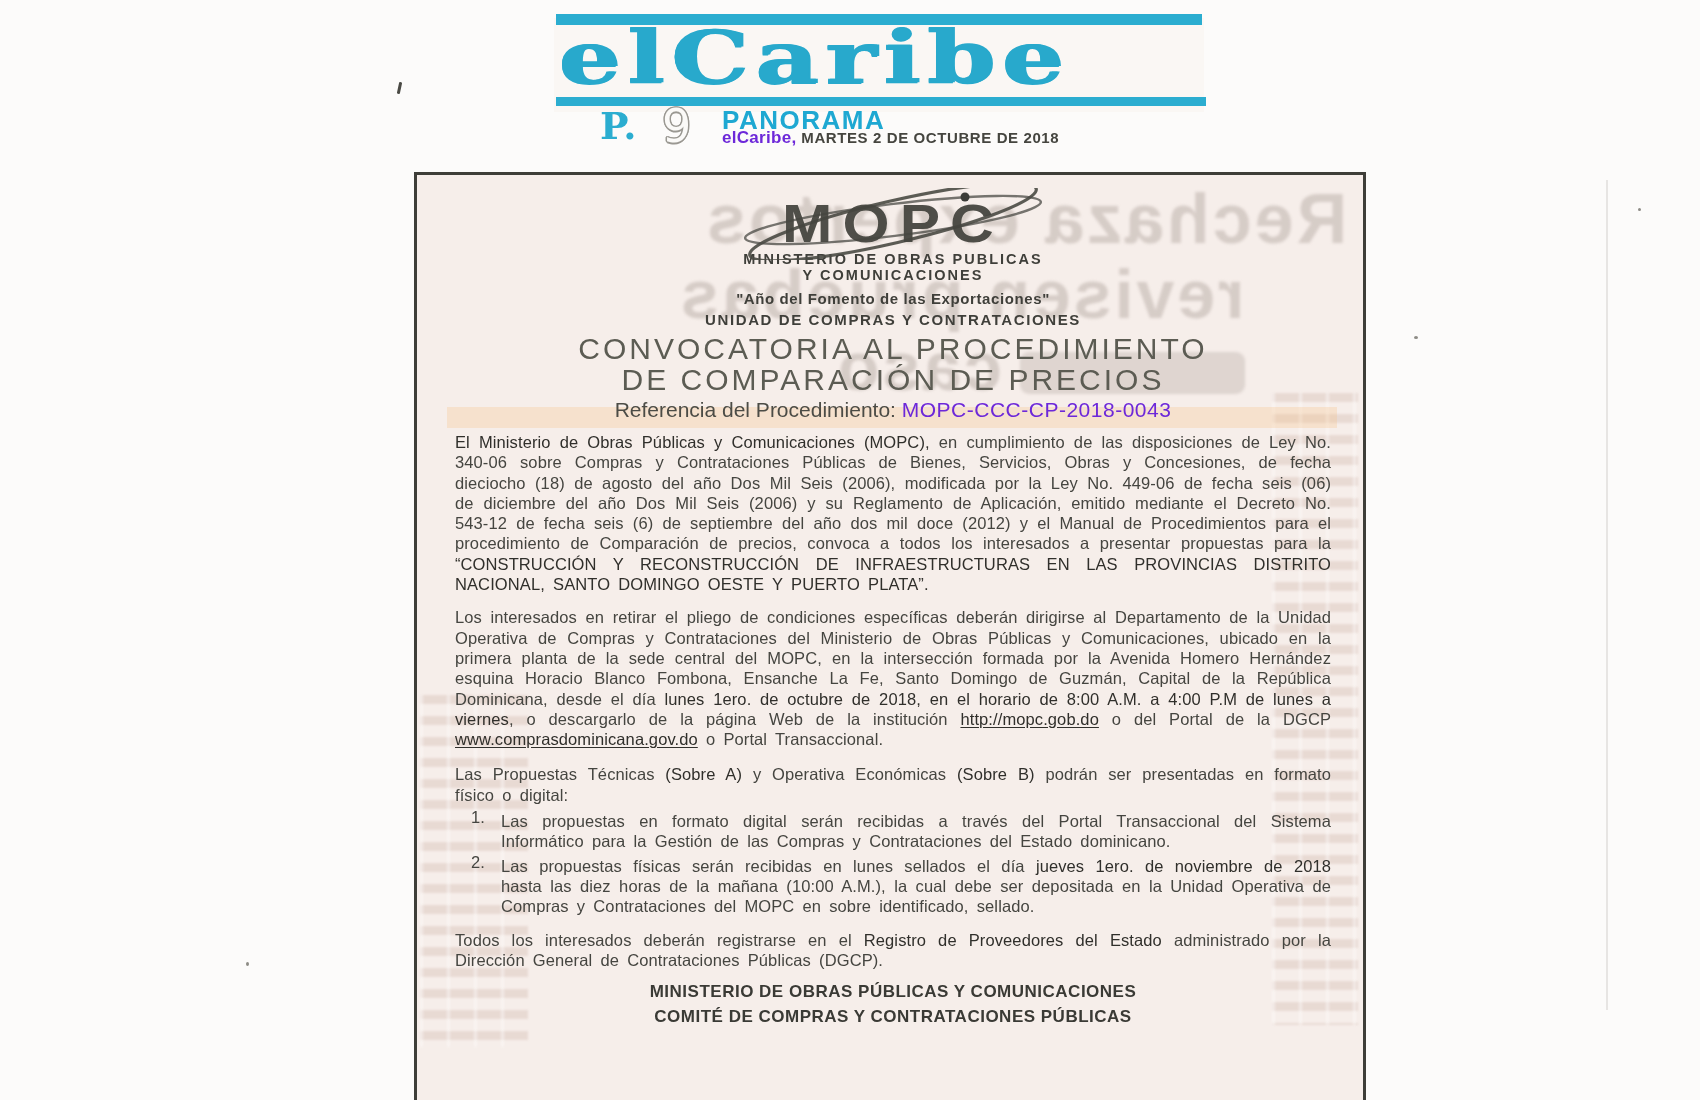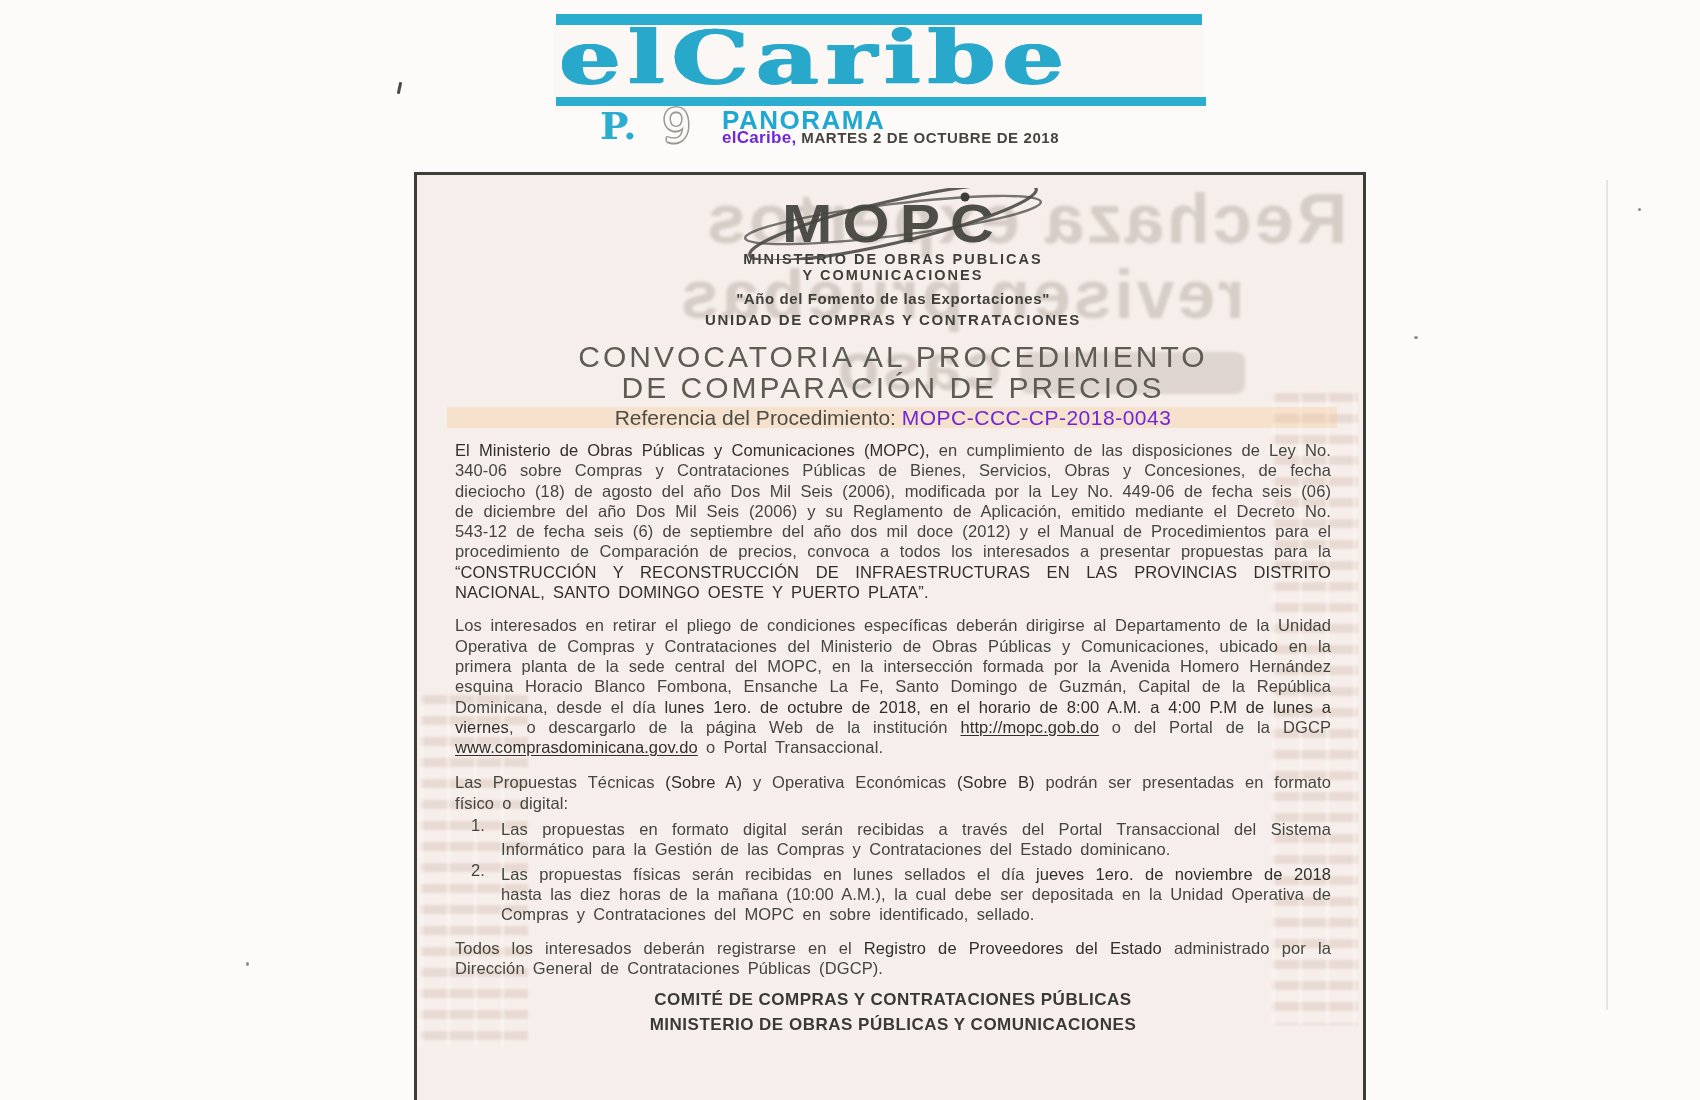--- a/index.html
+++ b/index.html
@@ -73,21 +73,21 @@
     font-weight:700;font-size:54px;line-height:56px;color:#45453f;letter-spacing:9px;
     transform:scaleX(1.12);transform-origin:center;opacity:.94;
   }
   .logo-orbit{position:absolute;left:8px;top:-7px;pointer-events:none;}
   .org-line{font-weight:700;font-size:14.5px;line-height:16px;color:#3f3f3a;
     letter-spacing:2px;text-align:center;}
   .motto{margin-top:7px;font-weight:700;font-size:15px;line-height:17px;color:#3f3f3a;
     letter-spacing:.6px;text-align:center;}
   .unit{margin-top:3px;font-weight:700;font-size:15px;line-height:19px;color:#3f3f3a;
     letter-spacing:1.6px;text-align:center;}
-  .big-title{margin-top:12px;font-weight:400;font-size:30px;line-height:31px;color:#5c5c53;
+  .big-title{margin-top:4px;font-weight:400;font-size:30px;line-height:31px;color:#5c5c53;
     letter-spacing:3px;text-align:center;}
   .refline{margin-top:3px;font-size:21px;line-height:24px;text-align:center;color:#4c4c46;}
   .ref-code{font-weight:400;color:#6d28d9;letter-spacing:.5px;}
   
   .para{
     margin:10px 0 0 0;font-size:16.5px;line-height:20.3px;color:#454540;
     text-align:justify;word-spacing:3.5px;letter-spacing:.1px;
   }
   .p2{margin-top:13px;}
   .p3{margin-top:15px;}
@@ -168,22 +168,22 @@
       </div>
       <div class="num-item">
         <div class="num">2.</div>
         <p class="para itext"><span>Las propuestas físicas serán recibidas en lunes sellados el día </span><span class="seg-b">jueves 1ero. de noviembre de 2018</span><span> hasta las diez horas de la mañana (10:00 A.M.), la cual debe ser depositada en la Unidad Operativa de Compras y Contrataciones del MOPC en sobre identificado, sellado.</span></p>
       </div>
     </div>
 
     <p class="para p4"><span>Todos los interesados deberán registrarse en el </span><span class="seg-b">Registro de Proveedores del Estado</span><span> administrado por la Dirección General de Contrataciones Públicas (DGCP).</span></p>
 
     <div class="notice-footer">
+      <div>MINISTERIO DE OBRAS PÚBLICAS Y COMUNICACIONES</div>
       <div>COMITÉ DE COMPRAS Y CONTRATACIONES PÚBLICAS</div>
-      <div>MINISTERIO DE OBRAS PÚBLICAS Y COMUNICACIONES</div>
     </div>
   </div>
 </div>
 
 <div class="edge-line"></div>
 <div class="speck" style="left:1414px;top:336px;width:4px;height:3px;"></div>
 <div class="speck" style="left:1638px;top:208px;width:3px;height:3px;"></div>
 <div class="speck" style="left:246px;top:962px;width:3px;height:4px;"></div>
 
 </body></html>

